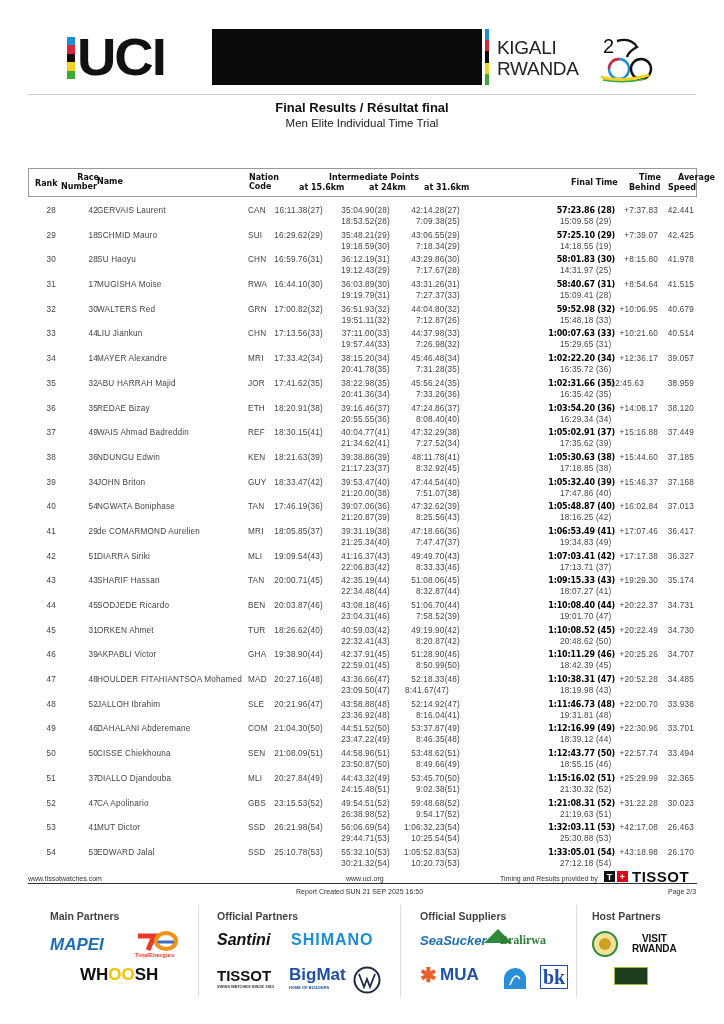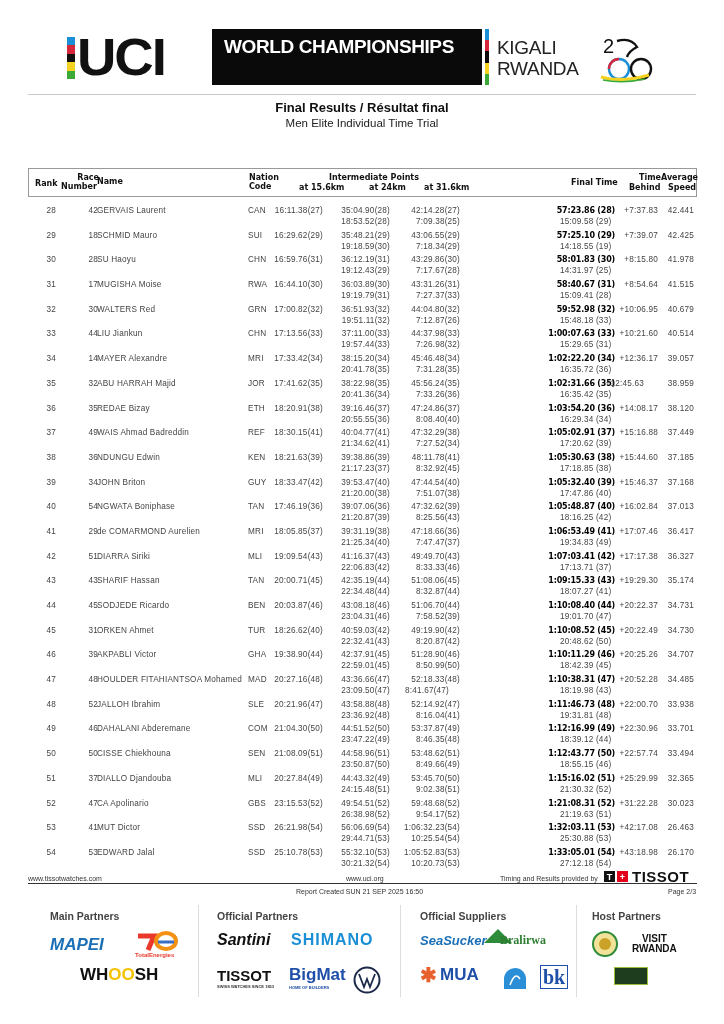--- a/index.html
+++ b/index.html
@@ -53,21 +53,20 @@
 <div class="banner">
   <div class="uci-stripes">
     <span style="background:#1a8fd6"></span>
       <span style="background:#d6263a"></span>
       <span style="background:#111"></span>
       <span style="background:#f4d21f"></span>
       <span style="background:#3aa935"></span>
   </div>
   <div class="uci-word">UCI</div>
   <div class="wc-box">
-    <div class="l2">WORLD CHAMPIONSHIPS</div>
   </div>
   <div class="side-stripes">
     <span style="background:#1a8fd6"></span>
       <span style="background:#d6263a"></span>
       <span style="background:#0a0a0a"></span>
       <span style="background:#f4d21f"></span>
       <span style="background:#3aa935"></span>
   </div>
   <div class="kigali">
     <div>KIGALI</div>
@@ -95,21 +94,21 @@
   <div class="th" style="left:68px; top:8px;">Name</div>
   <div class="th" style="left:220px; top:4px;">Nation</div>
   <div class="th" style="left:220px; top:13px;">Code</div>
   <div class="th" style="left:300px; top:4px;">Intermediate Points</div>
   <div class="th" style="left:270px; top:14px;">at 15.6km</div>
   <div class="th" style="left:340px; top:14px;">at 24km</div>
   <div class="th" style="left:395px; top:14px;">at 31.6km</div>
   <div class="th" style="left:542px; top:9px;">Final Time</div>
   <div class="th" style="left:610px; top:4px;">Time</div>
   <div class="th" style="left:600px; top:14px;">Behind</div>
-  <div class="th" style="left:632px; top:4px;">Average</div>
+  <div class="th" style="left:632px; top:4px;padding-left:17px;">Average</div>
   <div class="th" style="left:639px; top:14px;">Speed</div>
 </div>
 
 <div class="rows" id="rows">
     <div class="row">
       <span class="c l1" style="left: 14px; width: 14px; text-align: right;">28</span>
       <span class="c l1" style="left: 52px; width: 18px; text-align: right;">42</span>
       <span class="c l1" style="left: 69px;">GERVAIS Laurent</span>
       <span class="c l1" style="left: 220px;">CAN</span>
       <span class="c l1" style="left: 235px; width: 60px; text-align: right;">16:11.38(27)</span>
@@ -246,21 +245,21 @@
       <span class="c l1" style="left: 14px; width: 14px; text-align: right;">37</span>
       <span class="c l1" style="left: 52px; width: 18px; text-align: right;">49</span>
       <span class="c l1" style="left: 69px;">WAIS Ahmad Badreddin</span>
       <span class="c l1" style="left: 220px;">REF</span>
       <span class="c l1" style="left: 235px; width: 60px; text-align: right;">18:30.15(41)</span>
       <span class="c l1" style="left: 300px; width: 62px; text-align: right;">40:04.77(41)</span>
       <span class="c l1" style="left: 366px; width: 66px; text-align: right;">47:32.29(38)</span>
       <span class="c l2" style="left: 300px; width: 62px; text-align: right;">21:34.62(41)</span>
       <span class="c l2" style="left: 366px; width: 66px; text-align: right;">7:27.52(34)</span>
       <span class="c l1 bold" style="left: 510px; width: 77px; text-align: right;">1:05:02.91 (37)</span>
-      <span class="c l2" style="left: 532px;">17:20.62 (39)</span>
+      <span class="c l2" style="left: 532px;">17:35.62 (39)</span>
       <span class="c l1" style="left: 586px; width: 44px; text-align: right;">+15:16.88</span>
       <span class="c l1" style="left: 630px; width: 36px; text-align: right;">37.449</span>
     </div>
     <div class="row">
       <span class="c l1" style="left: 14px; width: 14px; text-align: right;">38</span>
       <span class="c l1" style="left: 52px; width: 18px; text-align: right;">36</span>
       <span class="c l1" style="left: 69px;">NDUNGU Edwin</span>
       <span class="c l1" style="left: 220px;">KEN</span>
       <span class="c l1" style="left: 235px; width: 60px; text-align: right;">18:21.63(39)</span>
       <span class="c l1" style="left: 300px; width: 62px; text-align: right;">39:38.86(39)</span>

